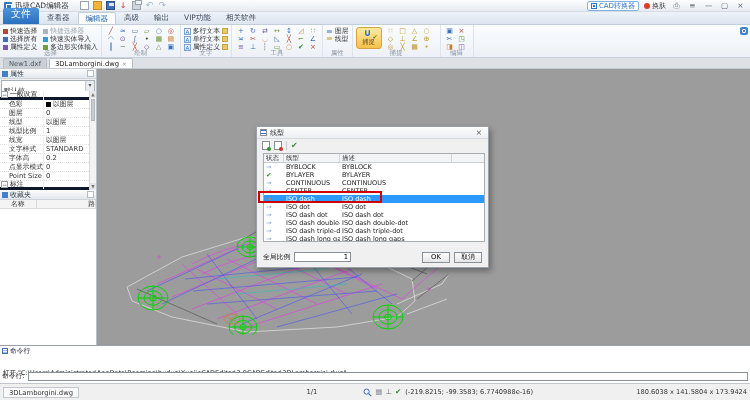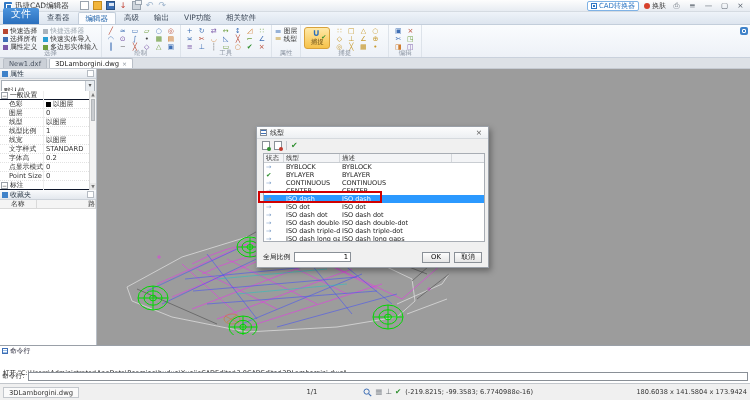--- a/index.html
+++ b/index.html
@@ -85,21 +85,21 @@
   .leftpanel{position:absolute;top:69px;left:0;width:97px;bottom:55px;background:#f0f0f0;border-right:1px solid #b9bfc7;}
   .panel-header{position:absolute;left:0;right:0;height:10px;background:linear-gradient(#fafbfc,#e3e8ee);border-bottom:1px solid #cdd3da;display:flex;align-items:center;gap:2px;padding:0 2px;font-size:7px;color:#33404e;}
   .ph-ico{width:6px;height:6px;background:#3f82c9;flex:0 0 auto;}
   .ph-btn{margin-left:auto;width:7px;height:7px;border:1px solid #b6bcc3;background:#fff;}
   .preset{position:absolute;top:11px;left:1px;right:1px;height:22px;background:#fff;border:1px solid #a7aeb6;display:flex;align-items:center;font-size:7px;padding-left:2px;color:#222;}
   .preset .arrow{margin-left:auto;width:9px;height:100%;border-left:1px solid #c5cad1;background:#e9edf1;text-align:center;line-height:8px;font-size:6px;color:#555;}
   .propgrid{position:absolute;top:22px;left:0;right:7px;height:99px;background:#fff;overflow:hidden;}
   .prow{display:flex;height:9px;border-bottom:1px dotted #e2e2e2;align-items:center;font-size:6.8px;}
   .prow .plabel{width:44px;padding-left:9px;border-right:1px solid #eee;color:#333;white-space:nowrap;overflow:hidden;}
   .prow .pvalue{flex:1;padding-left:2px;color:#333;display:flex;align-items:center;gap:2px;white-space:nowrap;overflow:hidden;}
-  .prow.group{border-bottom:1px solid #0f172a;}
+  .prow.group{border-bottom:3px solid #0f172a;}
   .prow.group .glabel{padding-left:10px;position:relative;color:#222;}
   .expander{position:absolute;left:1px;top:50%;margin-top:-3.5px;width:7px;height:7px;border:1px solid #9aa0a8;background:#fff;font-size:6px;line-height:5px;text-align:center;color:#444;}
   .expander::before{content:"−";}
   .swatch{width:5px;height:5px;background:#000;display:inline-block;}
   .vscroll{position:absolute;top:22px;right:0;width:7px;height:99px;background:#f3f3f3;border-left:1px solid #d7d7d7;}
   .vs-arrow{position:absolute;left:0;right:0;height:7px;background:#e8e8e8;font-size:4.5px;text-align:center;line-height:7px;color:#777;}
   .vs-up{top:0;}
   .vs-down{bottom:0;}
   .vs-thumb{position:absolute;left:1px;right:1px;top:8px;height:22px;background:#c9ccd0;border:1px solid #b2b6ba;}
   .fav-header{top:121px;}
@@ -257,20 +257,40 @@
           <span class="mini-icon" style="color: rgb(111, 158, 63);">▦</span>
           <span class="mini-icon" style="color: rgb(207, 124, 46);">▤</span>
           <span class="mini-icon" style="color: rgb(63, 111, 181);">║</span>
           <span class="mini-icon" style="color: rgb(119, 119, 119);">─</span>
           <span class="mini-icon" style="color: rgb(184, 69, 47);">╳</span>
           <span class="mini-icon" style="color: rgb(122, 88, 168);">◇</span>
           <span class="mini-icon" style="color: rgb(111, 158, 63);">△</span>
           <span class="mini-icon" style="color: rgb(63, 111, 181);">▣</span>
         </div>
       <div class="rgroup-label">绘制</div>
+    </div>
+    <div class="rgroup">
+      <div class="txt-col">
+        <span class="txt-item">
+            <span class="a-ico">A</span>
+            <span>多行文本</span>
+            <span class="txt-extra"></span>
+          </span>
+        <span class="txt-item">
+            <span class="a-ico">A</span>
+            <span>单行文本</span>
+            <span class="txt-extra"></span>
+          </span>
+        <span class="txt-item">
+            <span class="a-ico">A</span>
+            <span>属性定义</span>
+            <span class="txt-extra"></span>
+          </span>
+      </div>
+      <div class="rgroup-label">文字</div>
     </div>
     <div class="rgroup">
       <div class="icon-grid ig-tools">
           <span class="mini-icon" style="color: rgb(63, 111, 181);">+</span>
           <span class="mini-icon" style="color: rgb(63, 111, 181);">↻</span>
           <span class="mini-icon" style="color: rgb(122, 88, 168);">⇄</span>
           <span class="mini-icon" style="color: rgb(111, 158, 63);">↔</span>
           <span class="mini-icon" style="color: rgb(63, 111, 181);">↕</span>
           <span class="mini-icon" style="color: rgb(207, 124, 46);">◿</span>
           <span class="mini-icon" style="color: rgb(111, 158, 63);">∷</span>

